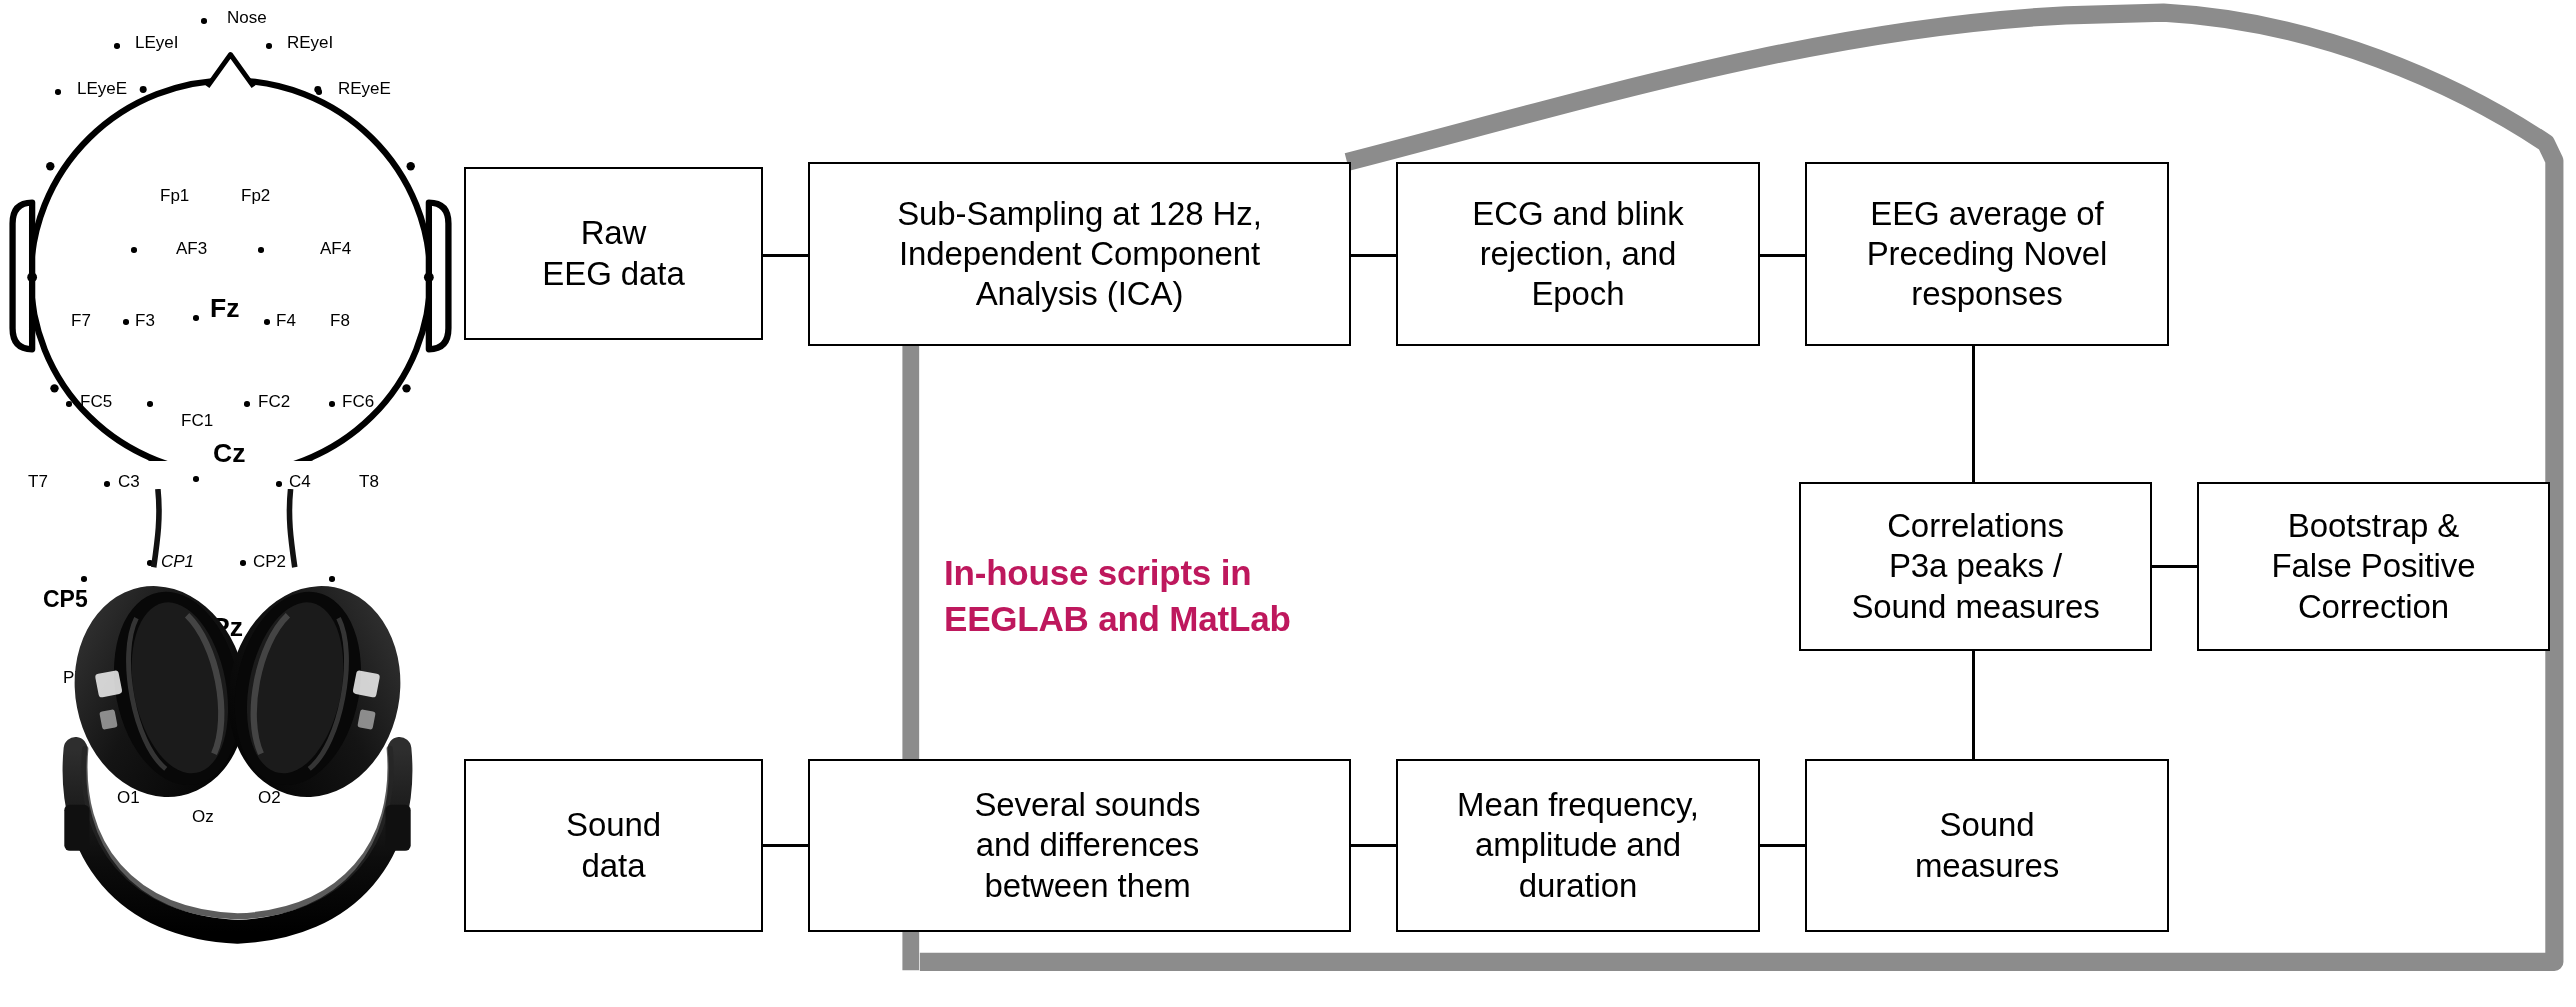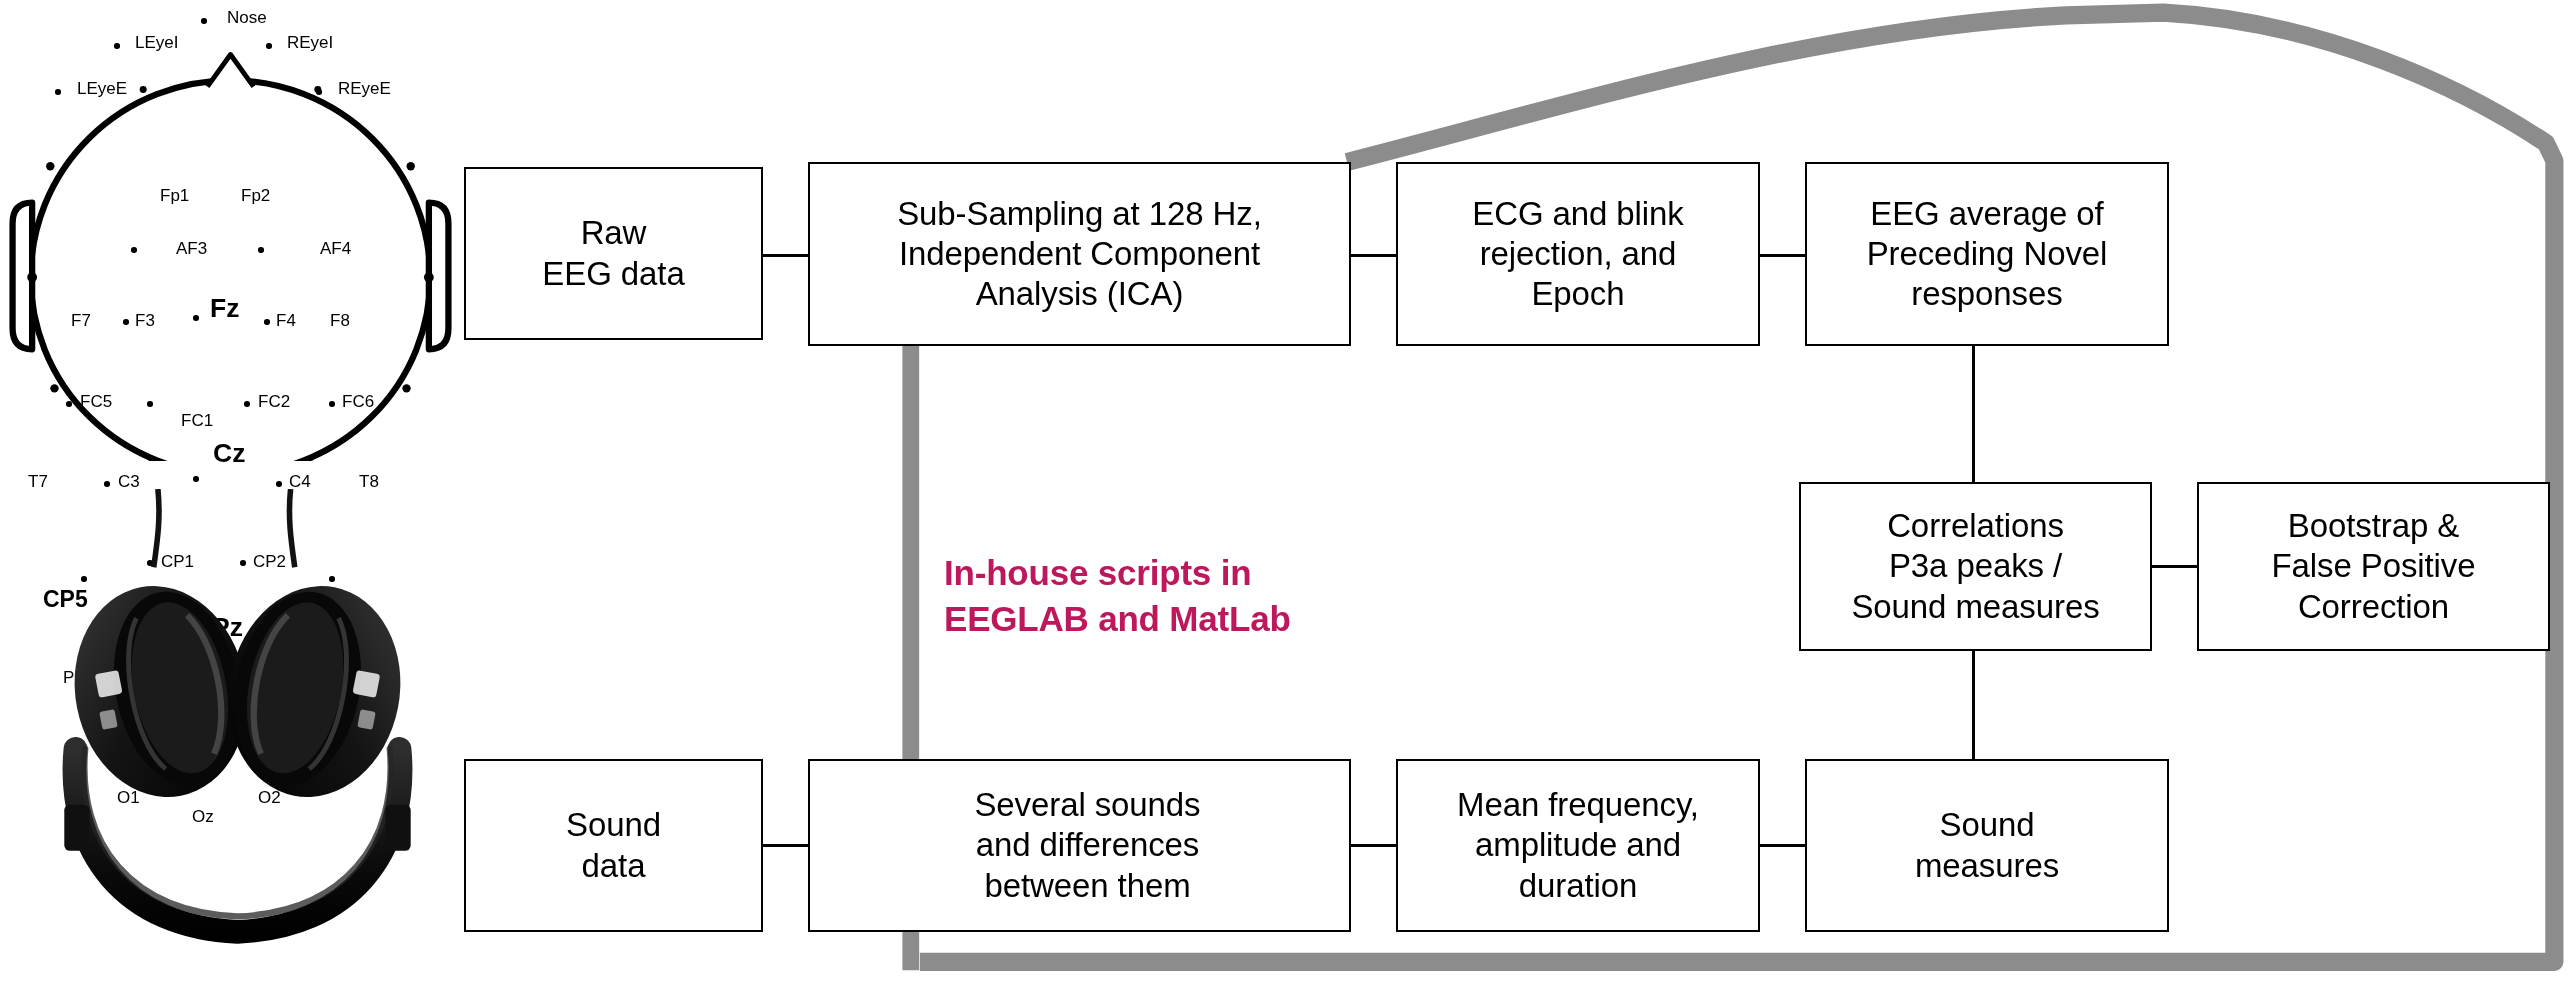--- a/index.html
+++ b/index.html
@@ -115,21 +115,21 @@
         <div class="eeglbl" style="left: 342px; top: 393px;">FC6</div>
         <div class="eeglbl" style="left: 28px; top: 473px;">T7</div>
         <div class="dot" style="left: 104px; top: 481px;"></div>
         <div class="eeglbl" style="left: 118px; top: 473px;">C3</div>
         <div class="dot" style="left: 193px; top: 476px;"></div>
         <div class="eeglbl big" style="left: 213px; top: 440px; text-align: center;">Cz</div>
         <div class="dot" style="left: 276px; top: 481px;"></div>
         <div class="eeglbl" style="left: 289px; top: 473px;">C4</div>
         <div class="eeglbl" style="left: 359px; top: 473px;">T8</div>
         <div class="dot" style="left: 147px; top: 560px;"></div>
-        <div class="eeglbl" style="left: 161px; top: 553px;">CP1</div>
+        <div class="eeglbl" style="left: 161px; top: 553px; font-style: italic;">CP1</div>
         <div class="dot" style="left: 240px; top: 560px;"></div>
         <div class="eeglbl" style="left: 253px; top: 553px;">CP2</div>
         <div class="dot" style="left: 81px; top: 576px;"></div>
         <div class="eeglbl mid" style="left: 43px; top: 588px;">CP5</div>
         <div class="dot" style="left: 329px; top: 576px;"></div>
         <div class="eeglbl mid" style="left: 301px; top: 588px;">CP6</div>
         <div class="dot" style="left: 121px; top: 639px;"></div>
         <div class="eeglbl" style="left: 135px; top: 631px;">P3</div>
         <div class="dot" style="left: 193px; top: 634px;"></div>
         <div class="eeglbl big" style="left: 212px; top: 614px;">Pz</div>

